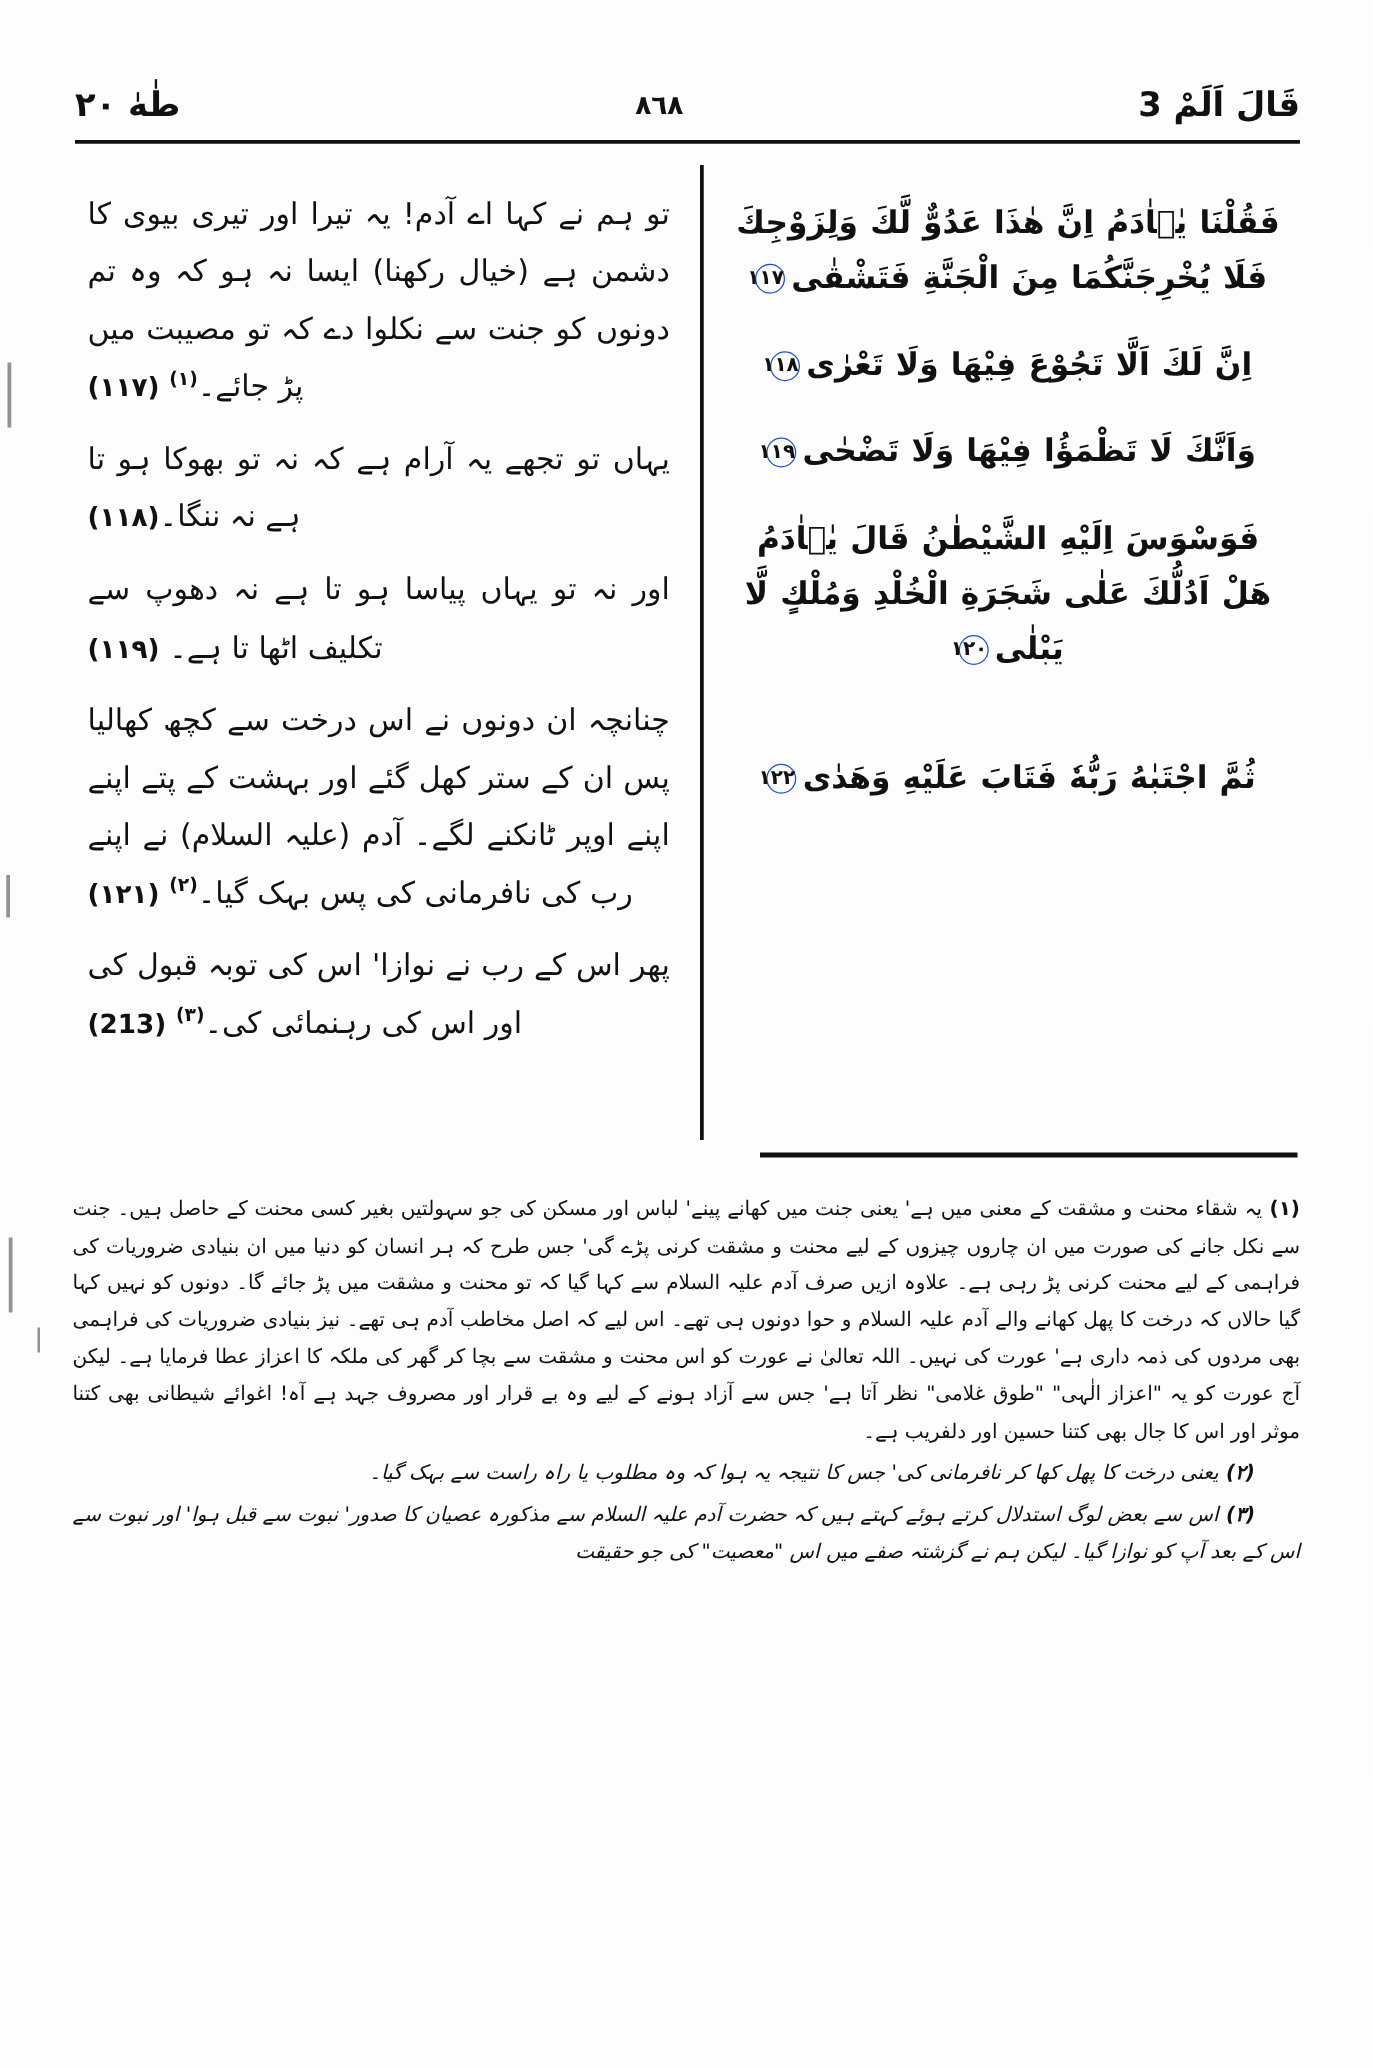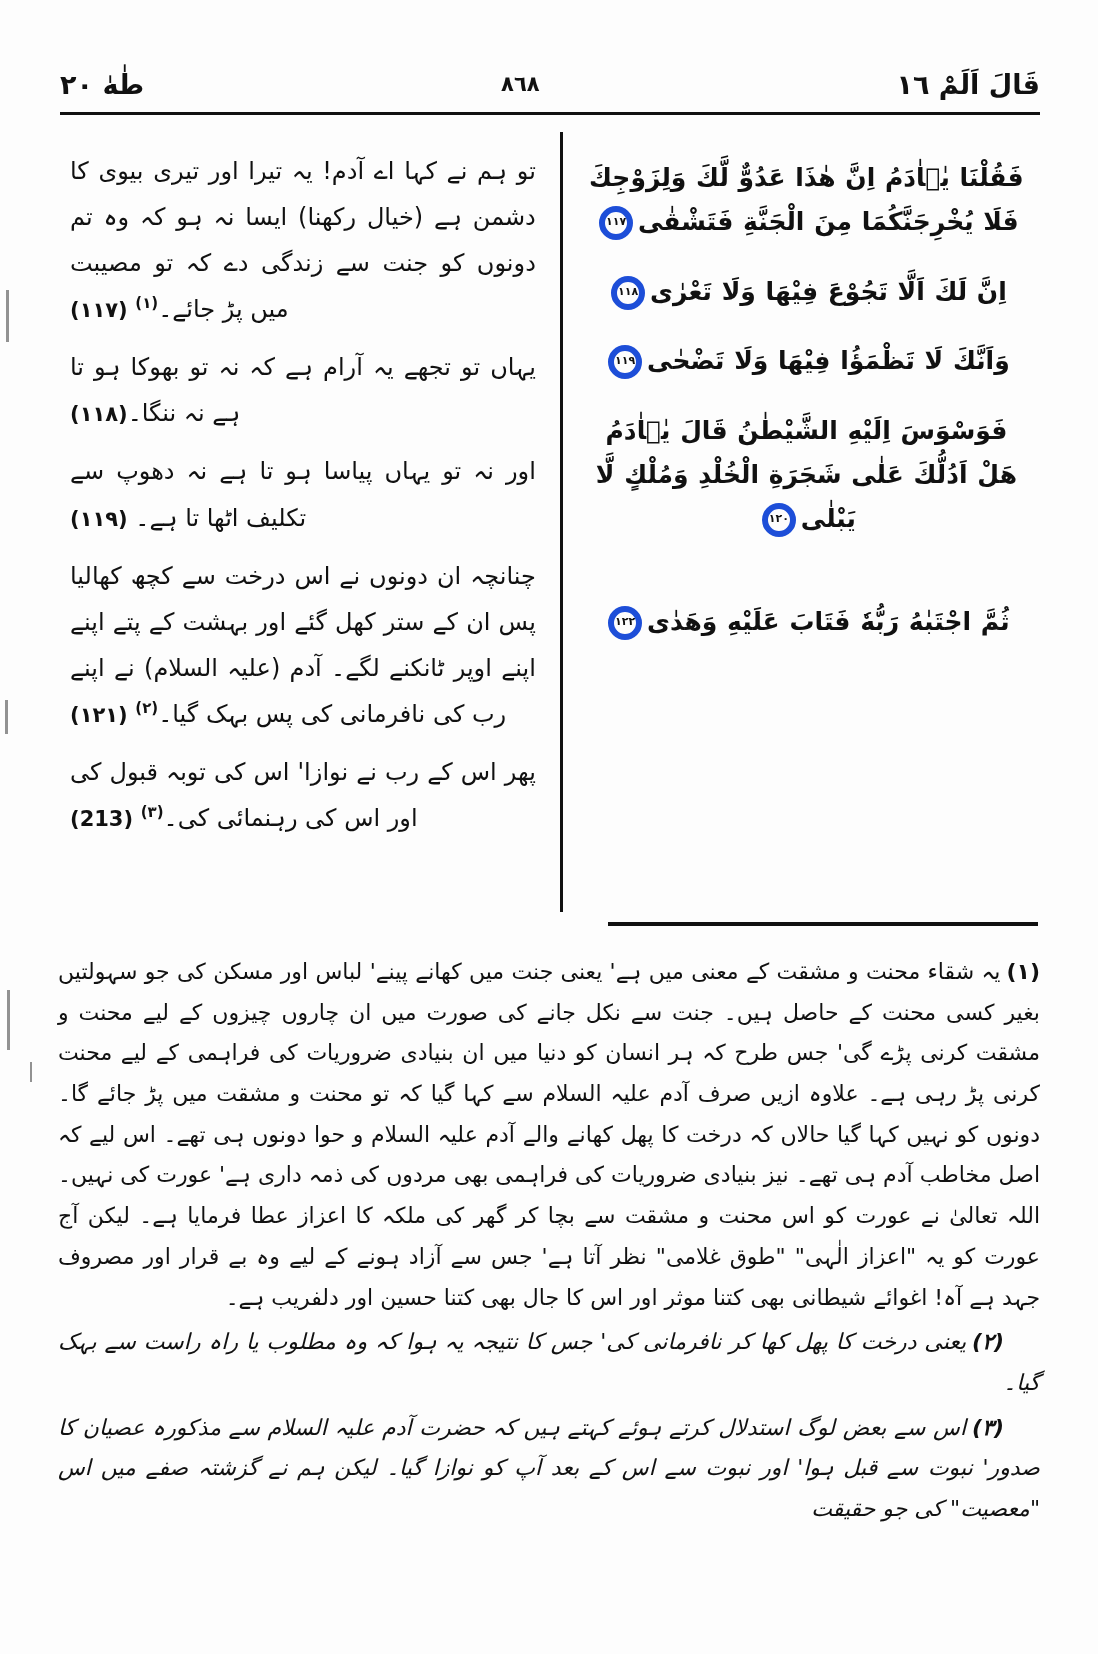--- a/index.html
+++ b/index.html
@@ -85,26 +85,26 @@
     font-size: 25px;
     line-height: 1.75;
     text-align: center;
     font-weight: 600;
     margin: 0 0 26px 0;
     word-spacing: 1px;
   }
   .ayah:first-child { margin-top: 6px; }
   .ayah-num {
     display: inline-block;
-    border: 6px solid #1d4ed8;
+    border: 1px solid #1d4ed8;
     border-radius: 50%;
     width: 22px;
     height: 22px;
     line-height: 20px;
-    font-size: 11px;
+    font-size: 16px;
     text-align: center;
     margin: 0 5px;
     vertical-align: middle;
     font-weight: 700;
   }
 
   .urdu-para {
     font-size: 24px;
     line-height: 1.92;
     text-align: justify;
@@ -134,21 +134,21 @@
   }
   .footnotes {
     position: absolute;
     top: 952px;
     left: 58px;
     right: 58px;
     bottom: 30px;
     direction: rtl;
   }
   .fn {
-    font-size: 22px;
+    font-size: 16px;
     line-height: 1.85;
     text-align: justify;
     text-align-last: right;
     margin: 0 0 4px 0;
     font-weight: 500;
   }
   .fn-marker {
     font-weight: 600;
     margin-left: 6px;
   }
@@ -160,21 +160,21 @@
     background: #3a3a3a;
     opacity: 0.55;
   }
 </style>
 </head>
 <body>
 
 <div class="page">
 
   <div class="header">
-    <div class="header-side">قَالَ اَلَمْ ١٦</div>
+    <div class="header-side">قَالَ اَلَمْ 3</div>
     <div class="header-center">٨٦٨</div>
     <div class="header-side">طٰهٰ ٢٠</div>
   </div>
   <div class="header-rule"></div>
 
   <div class="columns">
 
     <div class="col-arabic">
       <p class="ayah">
         <span>فَقُلْنَا يٰۤاٰدَمُ اِنَّ هٰذَا عَدُوٌّ لَّكَ وَلِزَوْجِكَ فَلَا يُخْرِجَنَّكُمَا مِنَ الْجَنَّةِ فَتَشْقٰى</span><span class="ayah-num">١١٧</span>
@@ -188,21 +188,21 @@
       <p class="ayah">
         <span>فَوَسْوَسَ اِلَيْهِ الشَّيْطٰنُ قَالَ يٰۤاٰدَمُ هَلْ اَدُلُّكَ عَلٰى شَجَرَةِ الْخُلْدِ وَمُلْكٍ لَّا يَبْلٰى</span><span class="ayah-num">١٢٠</span>
       </p>
       <p class="ayah" style="margin-top:60px;">
         <span>ثُمَّ اجْتَبٰهُ رَبُّهٗ فَتَابَ عَلَيْهِ وَهَدٰى</span><span class="ayah-num">١٢٢</span>
       </p>
     </div>
 
     <div class="col-urdu">
       <p class="urdu-para">
-        <span>تو ہم نے کہا اے آدم! یہ تیرا اور تیری بیوی کا دشمن ہے (خیال رکھنا) ایسا نہ ہو کہ وہ تم دونوں کو جنت سے زندگی دے کہ تو مصیبت میں پڑ جائے۔</span><span class="fnref">(١)</span> <span class="vnum">(١١٧)</span>
+        <span>تو ہم نے کہا اے آدم! یہ تیرا اور تیری بیوی کا دشمن ہے (خیال رکھنا) ایسا نہ ہو کہ وہ تم دونوں کو جنت سے نکلوا دے کہ تو مصیبت میں پڑ جائے۔</span><span class="fnref">(١)</span> <span class="vnum">(١١٧)</span>
       </p>
       <p class="urdu-para">
         <span>یہاں تو تجھے یہ آرام ہے کہ نہ تو بھوکا ہو تا ہے نہ ننگا۔</span><span class="vnum">(١١٨)</span>
       </p>
       <p class="urdu-para">
         <span>اور نہ تو یہاں پیاسا ہو تا ہے نہ دھوپ سے تکلیف اٹھا تا ہے۔</span> <span class="vnum">(١١٩)</span>
       </p>
       <p class="urdu-para">
         <span>چنانچہ ان دونوں نے اس درخت سے کچھ کھالیا پس ان کے ستر کھل گئے اور بہشت کے پتے اپنے اپنے اوپر ٹانکنے لگے۔ آدم (علیہ السلام) نے اپنے رب کی نافرمانی کی پس بہک گیا۔</span><span class="fnref">(٢)</span> <span class="vnum">(١٢١)</span>
       </p>

